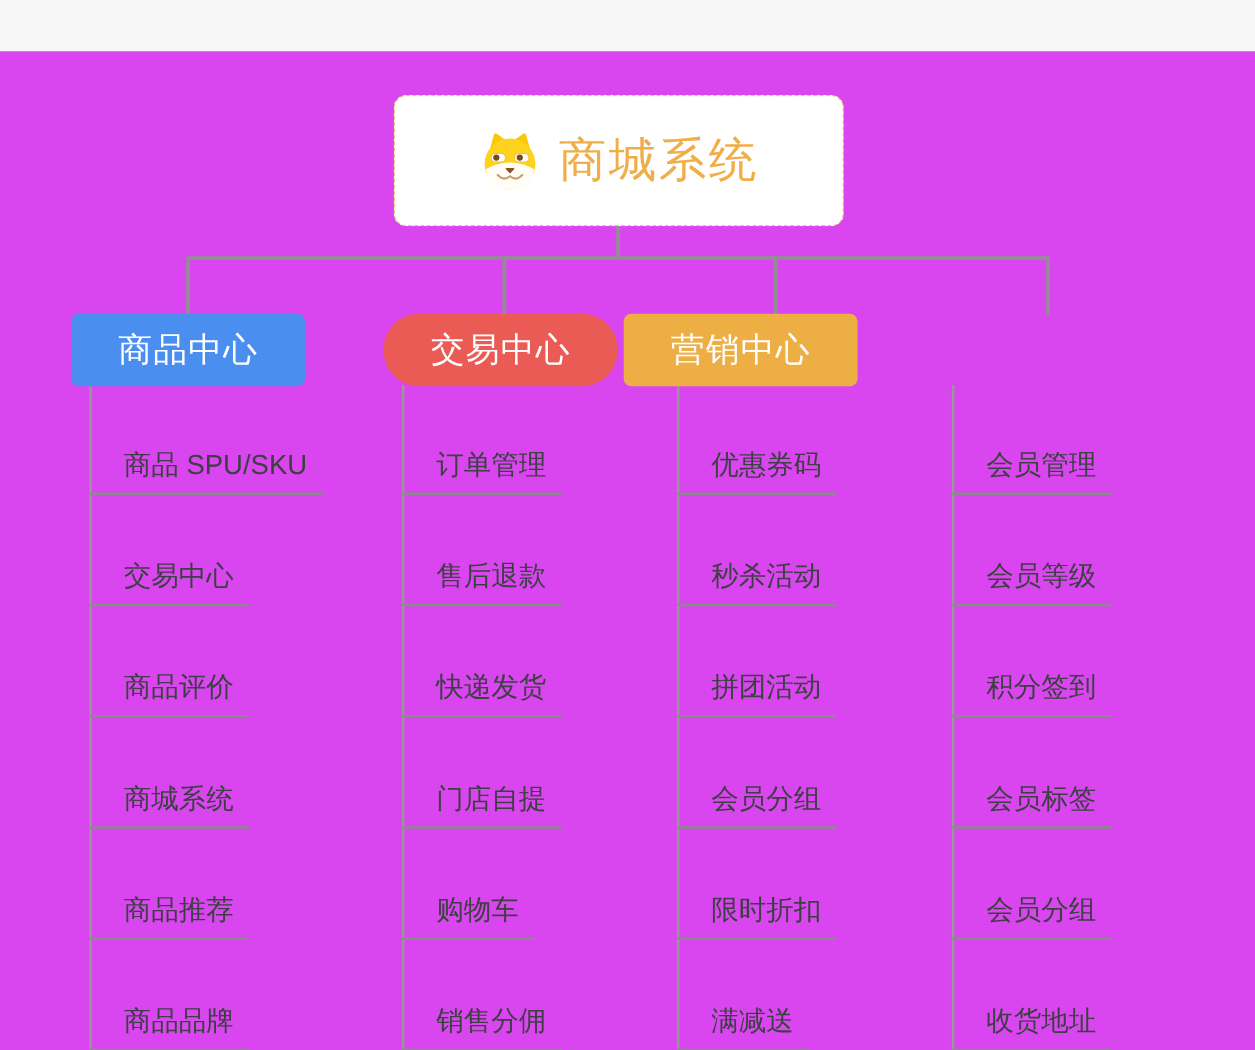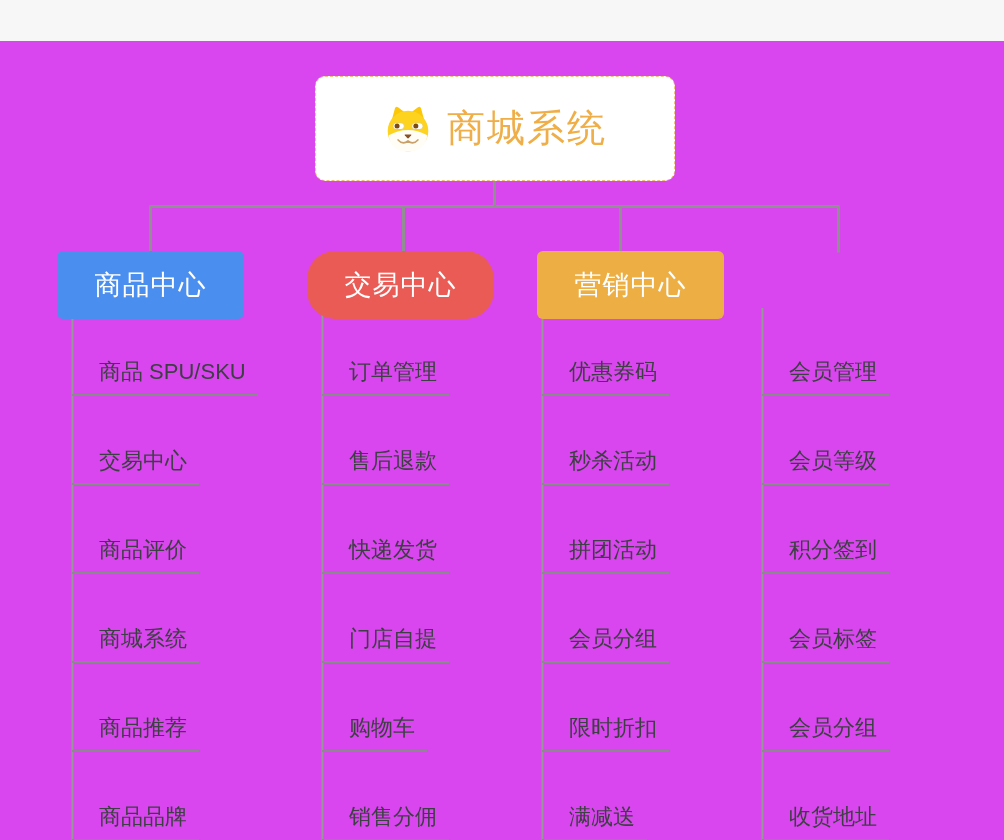--- a/index.html
+++ b/index.html
@@ -30,29 +30,29 @@
   }
   .root-title{
     font-size:38px;
     color:#efae47;
     letter-spacing:2px;
     white-space:nowrap;
   }
   .shiba{width:50px;height:48px;flex:0 0 auto;}
   
   .bbox{
-    position:absolute;top:210px;width:187px;height:68px;
+    position:absolute;top:210px;width:187px;height:58px;
     border-radius:6px;
     color:#ffffff;font-size:27px;letter-spacing:1px;
     display:flex;align-items:center;justify-content:center;
     white-space:nowrap;cursor:pointer;
   }
   .bb1{left:57px;background:#4a8ff0;}
   .bb2{left:307px;background:#ea5b55;border-radius:28px;}
-  .bb3{left:537px;background:#edaf44;}
+  .bb3{left:499px;background:#edaf44;}
   .bb4{left:745px;background:#73c13d;}
   
   .child{
     position:absolute;
     font-size:22px;line-height:30px;
     color:#3d4043;
     padding:0 12px 7px 27px;
     border-bottom:2px solid #8a8a8a;
     white-space:nowrap;cursor:pointer;
   }

